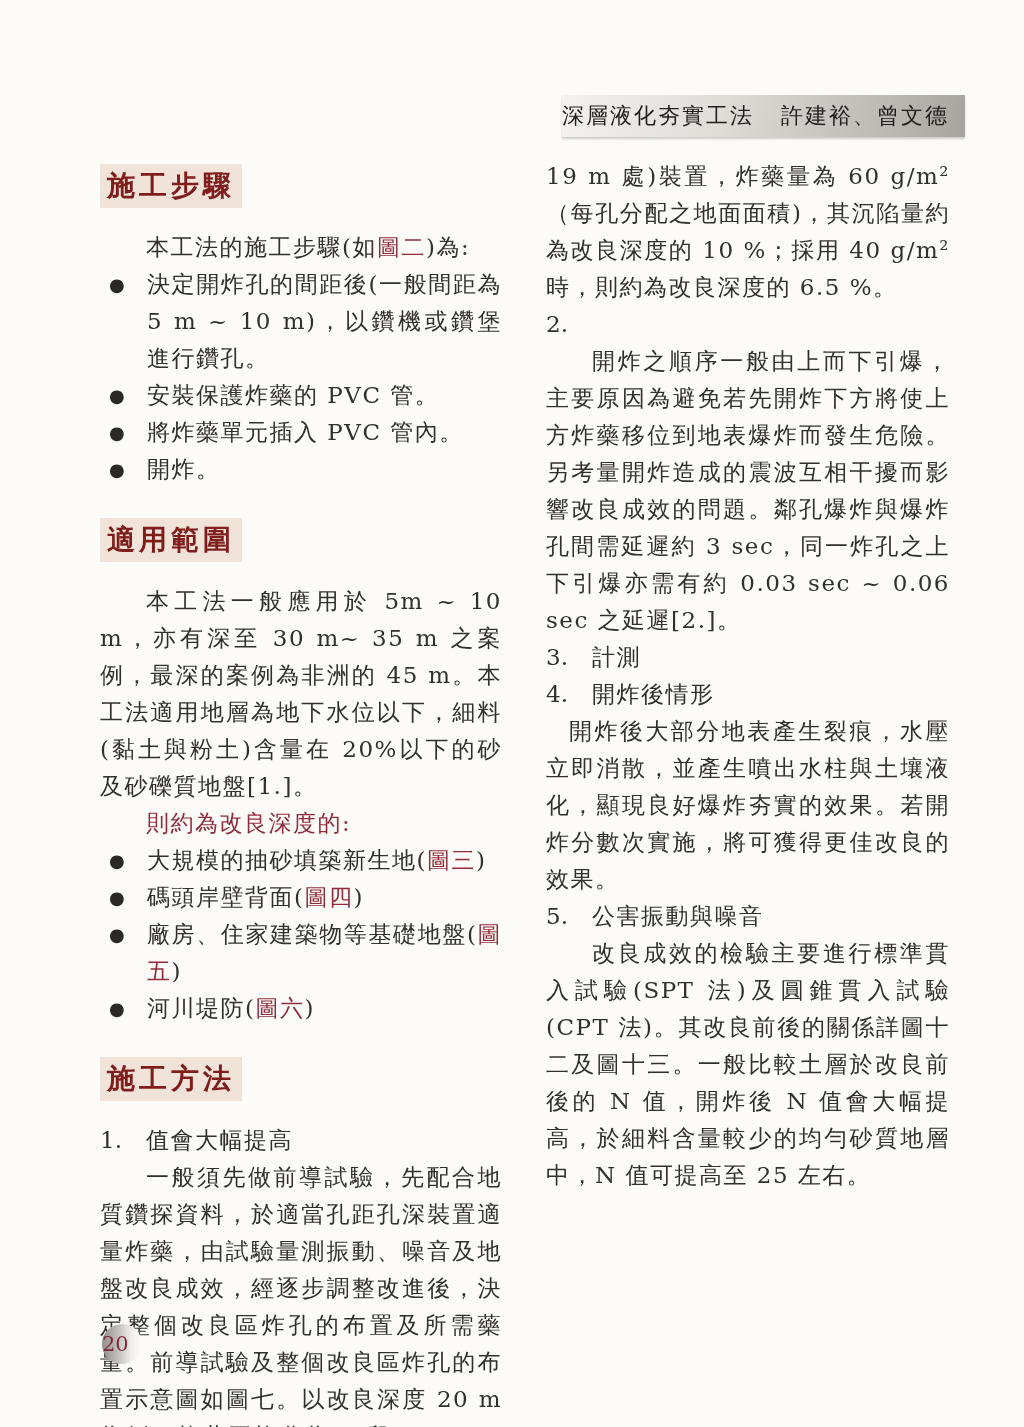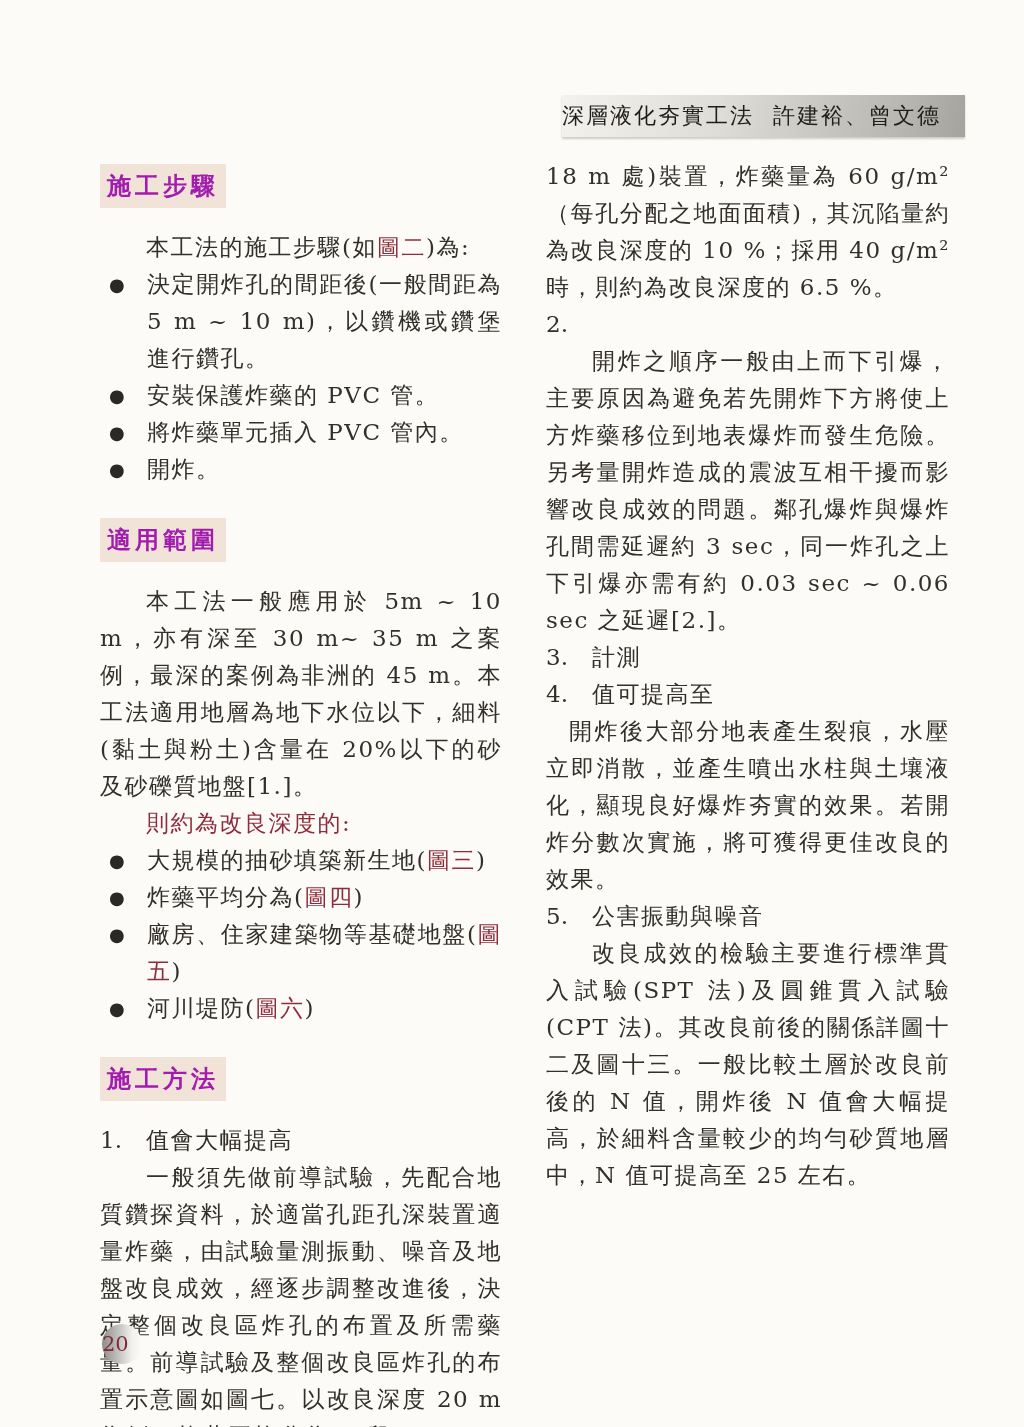--- a/index.html
+++ b/index.html
@@ -8,42 +8,42 @@
     background:#fcfbf7;
     font-family:"DejaVu Serif","Liberation Serif",serif;
     color:#33302c;
   }
   
   .header-bar{
     position:absolute;left:562px;top:95px;width:403px;height:42px;
     background:linear-gradient(100deg,#f4f2ee 0%,#dedcd7 40%,#b7b5b0 85%,#a5a39e 100%);
     box-shadow:0 2px 2px rgba(120,118,112,.35);
     display:flex;align-items:center;justify-content:flex-end;
-    padding-right:24px;box-sizing:border-box;
+    padding-right:16px;box-sizing:border-box;
     font-size:22px;letter-spacing:2px;color:#201d1a;
     white-space:nowrap;
   }
   .header-bar .gap{display:inline-block;width:40px;}
   
   .columns{
     position:absolute;left:100px;top:158px;width:850px;
     display:flex;column-gap:44px;
   }
   .col{
     font-size:23px;line-height:37px;text-align:justify;
     letter-spacing:1.5px;
   }
   .col-left{width:402px;}
   .col-right{width:404px;}
   
   .sec-wrap{margin:30px 0 21px 0;}
   .sec-wrap:first-child{margin-top:6px;}
   .sec-heading{
-    display:inline-block;background:#f2e3d9;color:#a21caf;
-    font-size:24px;font-weight:700;letter-spacing:4px;
+    display:inline-block;background:#f2e3d9;color:#7f1d1d;
+    font-size:28px;font-weight:700;letter-spacing:4px;
     line-height:40px;padding:2px 7px;
   }
   
   .para{margin:0;text-indent:2em;}
   .red{color:#8e2c3c;}
   
   .bullet{position:relative;padding-left:47px;}
   .bullet .dot{
     position:absolute;left:9px;top:0;font-size:18px;color:#2b2926;
     letter-spacing:0;
@@ -75,43 +75,43 @@
       <div class="sec-wrap"><span class="sec-heading">施工步驟</span></div>
       <p class="para"><span>本工法的施工步驟(如</span><span class="red">圖二</span><span>)為:</span></p>
       <div class="bullet"><span class="dot">●</span><span><span>決定開炸孔的間距後(一般間距為 5 m ~ 10 m)，以鑽機或鑽堡進行鑽孔。</span></span></div>
       <div class="bullet"><span class="dot">●</span><span><span>安裝保護炸藥的 PVC 管。</span></span></div>
       <div class="bullet"><span class="dot">●</span><span><span>將炸藥單元插入 PVC 管內。</span></span></div>
       <div class="bullet"><span class="dot">●</span><span><span>開炸。</span></span></div>
       <div class="sec-wrap"><span class="sec-heading">適用範圍</span></div>
       <p class="para"><span>本工法一般應用於 5m ~ 10 m，亦有深至 30 m~ 35 m 之案例，最深的案例為非洲的 45 m。本工法適用地層為地下水位以下，細料(黏土與粉土)含量在 20%以下的砂及砂礫質地盤[1.]。</span></p>
       <p class="para"><span class="red">則約為改良深度的:</span></p>
       <div class="bullet"><span class="dot">●</span><span><span>大規模的抽砂填築新生地(</span><span class="red">圖三</span><span>)</span></span></div>
-      <div class="bullet"><span class="dot">●</span><span><span>炸藥平均分為(</span><span class="red">圖四</span><span>)</span></span></div>
+      <div class="bullet"><span class="dot">●</span><span><span>碼頭岸壁背面(</span><span class="red">圖四</span><span>)</span></span></div>
       <div class="bullet"><span class="dot">●</span><span><span>廠房、住家建築物等基礎地盤(</span><span class="red">圖五</span><span>)</span></span></div>
       <div class="bullet"><span class="dot">●</span><span><span>河川堤防(</span><span class="red">圖六</span><span>)</span></span></div>
       <div class="sec-wrap"><span class="sec-heading">施工方法</span></div>
       <div class="numbered">
         <span class="num">1.</span>
         <span class="ntitle">值會大幅提高</span>
       </div>
       <p class="para"><span>一般須先做前導試驗，先配合地質鑽探資料，於適當孔距孔深裝置適量炸藥，由試驗量測振動、噪音及地盤改良成效，經逐步調整改進後，決定整個改良區炸孔的布置及所需藥量。前導試驗及整個改良區炸孔的布置示意圖如圖七。以改良深度 20 m 為例，炸藥平均分為 3 段(6m、12 m 及</span></p>
     </div>
   <div class="col col-right">
-      <p class="para" style="text-indent: 0em;"><span>18 m 處)裝置，炸藥量為 60 g/m²（每孔分配之地面面積)，其沉陷量約為改良深度的 10 %；採用 40 g/m² 時，則約為改良深度的 6.5 %。</span></p>
+      <p class="para" style="text-indent: 0em;"><span>19 m 處)裝置，炸藥量為 60 g/m²（每孔分配之地面面積)，其沉陷量約為改良深度的 10 %；採用 40 g/m² 時，則約為改良深度的 6.5 %。</span></p>
       <div class="numbered">
         <span class="num">2.</span>
       </div>
       <p class="para"><span>開炸之順序一般由上而下引爆，主要原因為避免若先開炸下方將使上方炸藥移位到地表爆炸而發生危險。另考量開炸造成的震波互相干擾而影響改良成效的問題。鄰孔爆炸與爆炸孔間需延遲約 3 sec，同一炸孔之上下引爆亦需有約 0.03 sec ~ 0.06 sec 之延遲[2.]。</span></p>
       <div class="numbered">
         <span class="num">3.</span>
         <span class="ntitle">計測</span>
       </div>
       <div class="numbered">
         <span class="num">4.</span>
-        <span class="ntitle">值可提高至</span>
+        <span class="ntitle">開炸後情形</span>
       </div>
       <p class="para" style="text-indent: 1em;"><span>開炸後大部分地表產生裂痕，水壓立即消散，並產生噴出水柱與土壤液化，顯現良好爆炸夯實的效果。若開炸分數次實施，將可獲得更佳改良的效果。</span></p>
       <div class="numbered">
         <span class="num">5.</span>
         <span class="ntitle">公害振動與噪音</span>
       </div>
       <p class="para"><span>改良成效的檢驗主要進行標準貫入試驗(SPT 法)及圓錐貫入試驗(CPT 法)。其改良前後的關係詳圖十二及圖十三。一般比較土層於改良前後的 N 值，開炸後 N 值會大幅提高，於細料含量較少的均勻砂質地層中，N 值可提高至 25 左右。</span></p>
     </div>
 </div>
 

